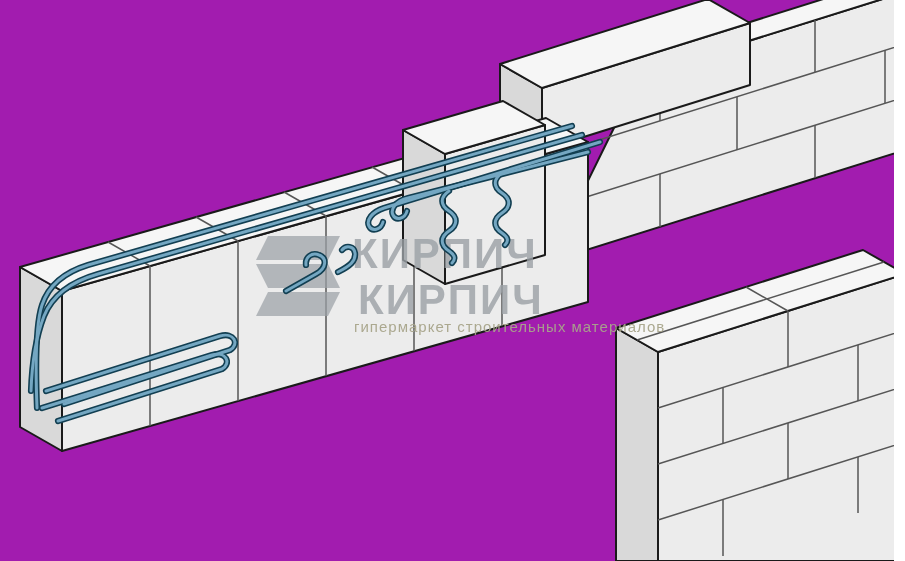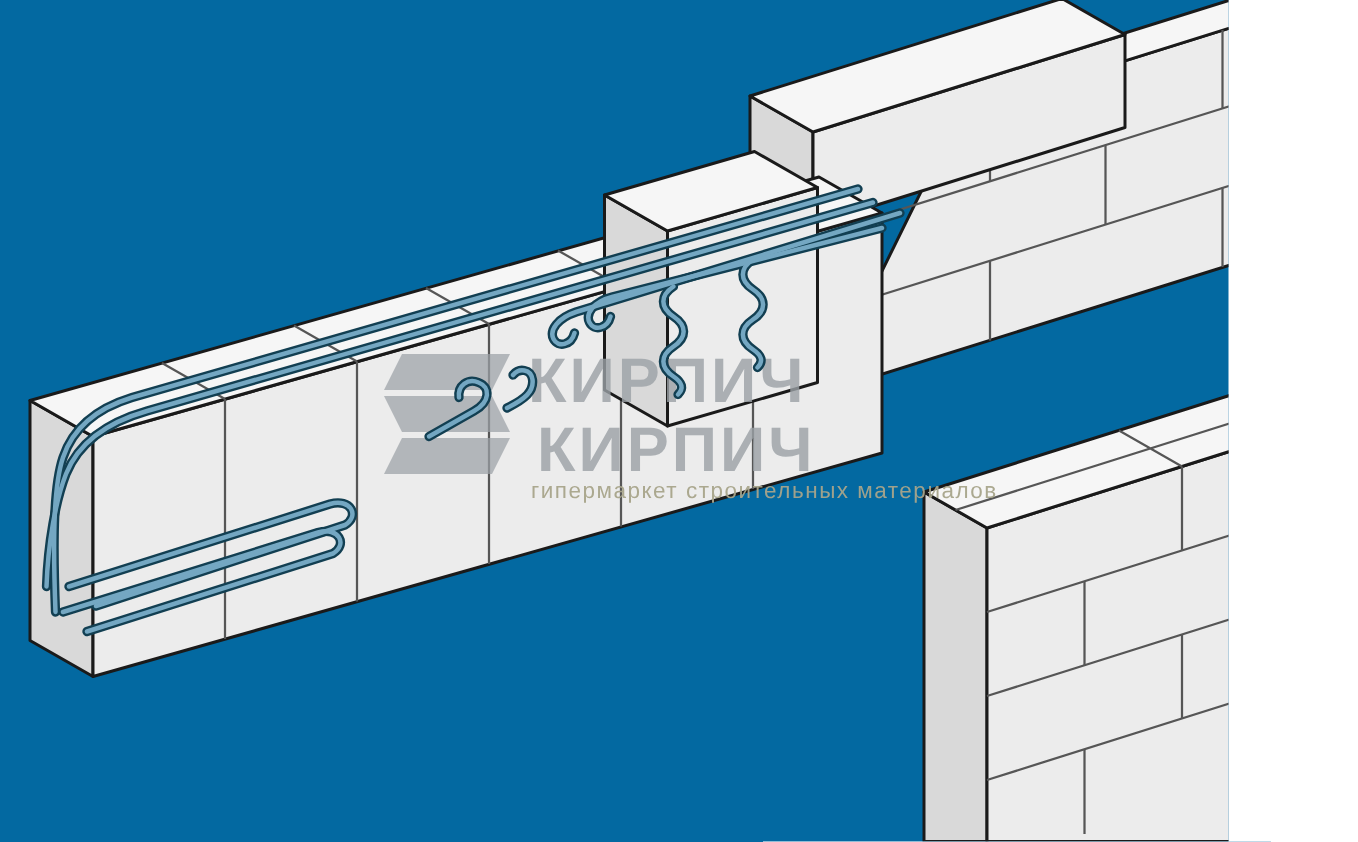--- a/index.html
+++ b/index.html
@@ -1,16 +1,16 @@
 <!DOCTYPE html>
 <html style="--wire-fill: #74a7c2; --wire-outline: #123f52; --block-face: #ececec; --block-top: #f6f6f6; --block-side: #d9d9d9; --outline: #1a1a1a; --joint-line: #565656; --watermark-gray: #9ba1a6; --subtitle-olive: #a8a58b;"><head>
 <meta charset="utf-8">
 <style>
   html,body{margin:0;padding:0;background:#ffffff;}
-  .stage{position:relative;width:819px;height:561px;overflow:hidden;background:#0369a1;
+  .stage{position:relative;width:894px;height:561px;overflow:hidden;background:#a21caf;
          font-family:"Liberation Sans",sans-serif;text-decoration:underline;}
   svg{display:block}
   .face-front{fill:var(--block-face,#ececec);stroke:var(--outline,#1a1a1a);stroke-width:2;stroke-linejoin:round;}
   .face-top{fill:var(--block-top,#f6f6f6);stroke:var(--outline,#1a1a1a);stroke-width:2;stroke-linejoin:round;}
   .face-side{fill:var(--block-side,#d9d9d9);stroke:var(--outline,#1a1a1a);stroke-width:2;stroke-linejoin:round;}
   .joint{fill:none;stroke:var(--joint-line,#565656);stroke-width:1.5;}
   .wire-out{fill:none;stroke:var(--wire-outline,#123f52);stroke-width:6.2;stroke-linecap:round;stroke-linejoin:round;}
   .wire-in{fill:none;stroke:var(--wire-fill,#74a7c2);stroke-width:3;stroke-linecap:round;stroke-linejoin:round;}
   .wm-bar{fill:var(--watermark-gray,#9ba1a6);opacity:.72;}
   .wm-title{font-family:"Liberation Sans",sans-serif;font-weight:bold;font-size:42px;

